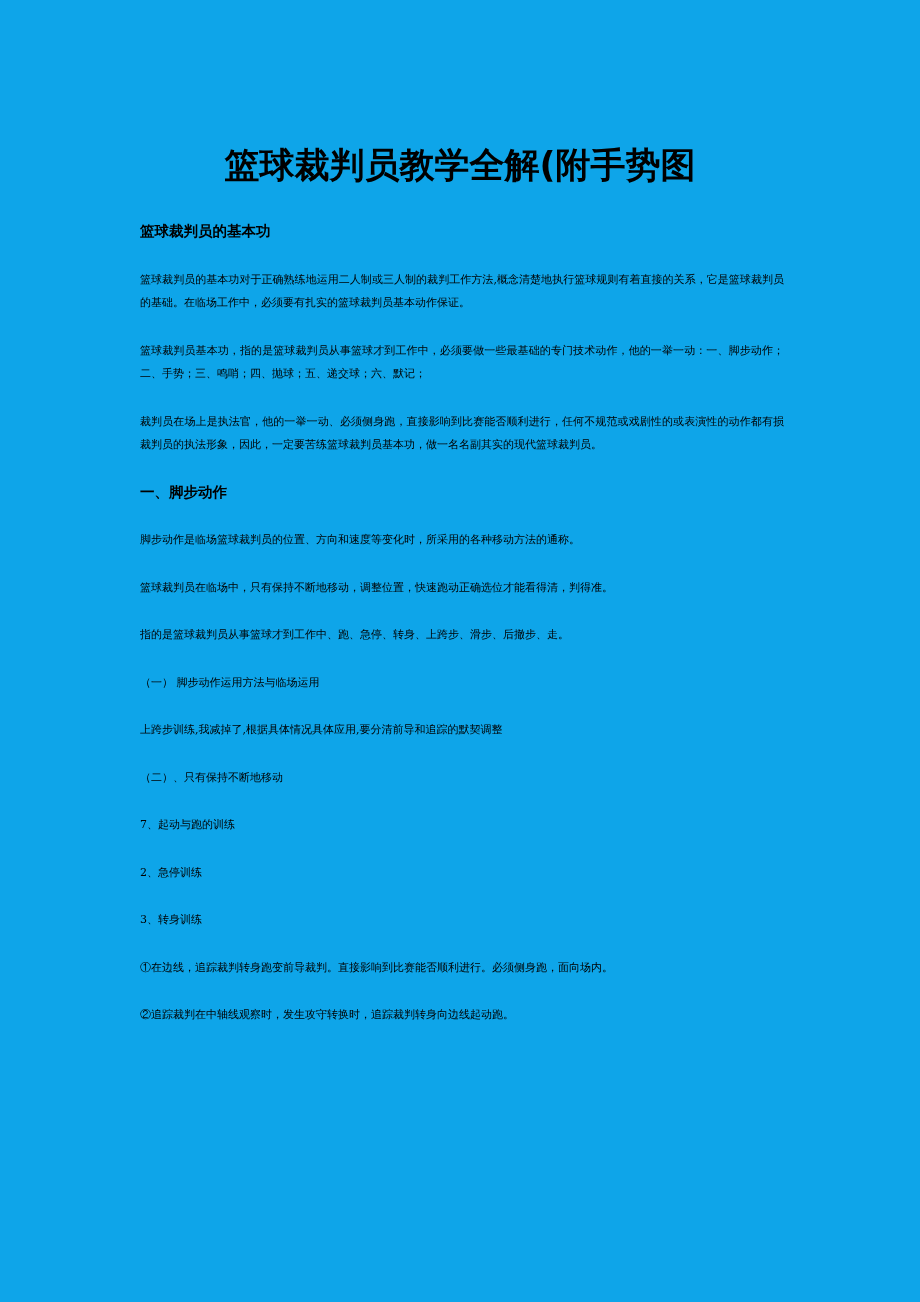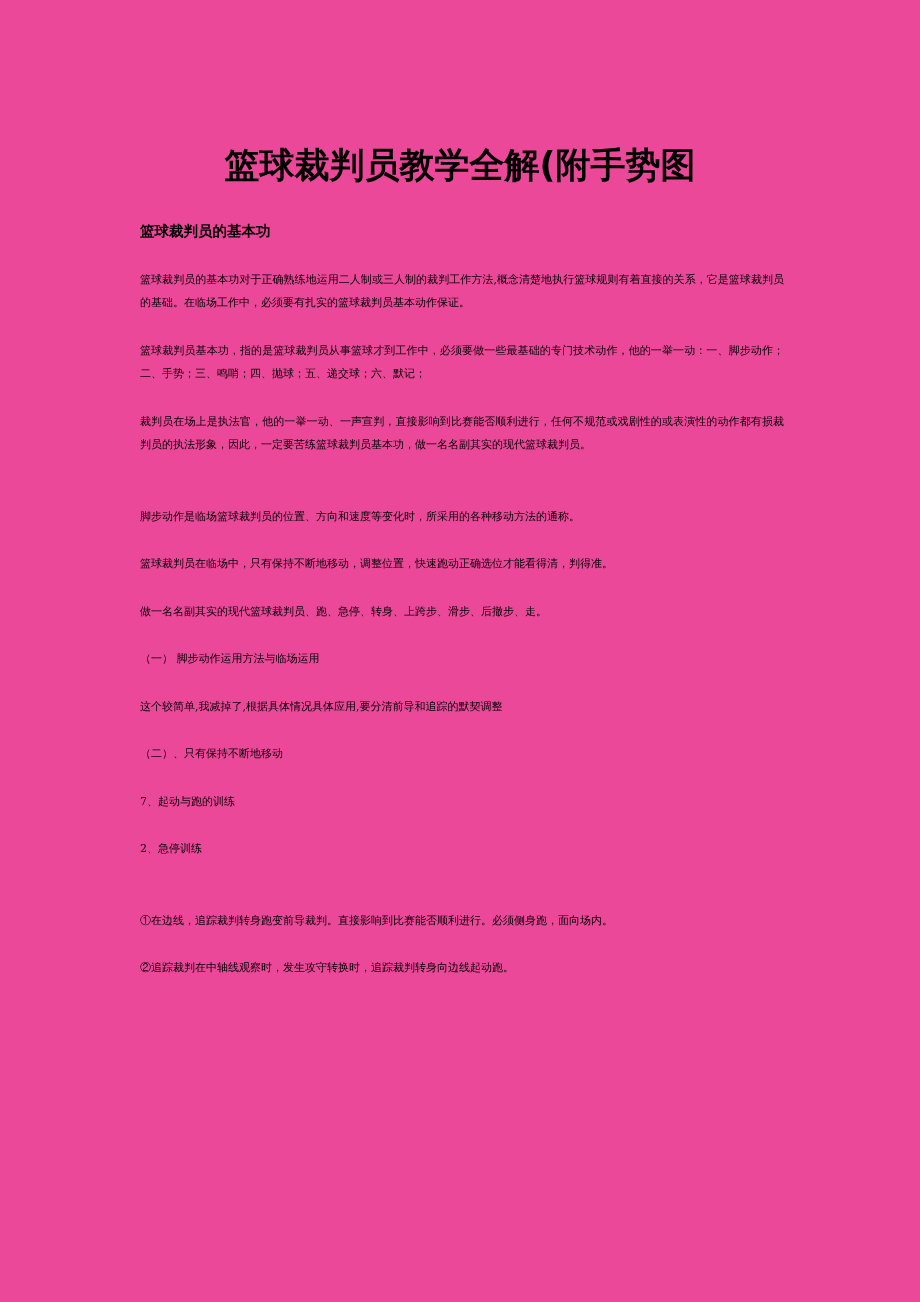--- a/index.html
+++ b/index.html
@@ -14,21 +14,21 @@
       overflow: hidden;
       color: #000000;
       font-family: "DejaVu Serif", "Liberation Serif", serif;
     }
     .page {
       position: absolute;
       left: 0;
       top: 0;
       width: 920px;
       height: 1302px;
-      background: #ec4899;
+      background: #0ea5e9;
     }
     .title {
       position: absolute;
       left: 0;
       top: 140px;
       width: 920px;
       text-align: center;
       font-size: 35px;
       font-weight: bold;
       line-height: 50px;
@@ -61,38 +61,40 @@
 <div class="page">
   <div class="title">篮球裁判员教学全解(附手势图</div>
 
   <div class="body">
     <p class="p h">篮球裁判员的基本功</p>
     <div class="gap"></div>
     <p class="p">篮球裁判员的基本功对于正确熟练地运用二人制或三人制的裁判工作方法,概念清楚地执行篮球规则有着直接的关系，它是篮球裁判员的基础。在临场工作中，必须要有扎实的篮球裁判员基本动作保证。</p>
     <div class="gap"></div>
     <p class="p">篮球裁判员基本功，指的是篮球裁判员从事篮球才到工作中，必须要做一些最基础的专门技术动作，他的一举一动：一、脚步动作；二、手势；三、鸣哨；四、抛球；五、递交球；六、默记；</p>
     <div class="gap"></div>
-    <p class="p">裁判员在场上是执法官，他的一举一动、一声宣判，直接影响到比赛能否顺利进行，任何不规范或戏剧性的或表演性的动作都有损裁判员的执法形象，因此，一定要苦练篮球裁判员基本功，做一名名副其实的现代篮球裁判员。</p>
+    <p class="p">裁判员在场上是执法官，他的一举一动、必须侧身跑，直接影响到比赛能否顺利进行，任何不规范或戏剧性的或表演性的动作都有损裁判员的执法形象，因此，一定要苦练篮球裁判员基本功，做一名名副其实的现代篮球裁判员。</p>
     <div class="gap"></div>
+    <p class="p h">一、脚步动作</p>
     <div class="gap"></div>
     <p class="p">脚步动作是临场篮球裁判员的位置、方向和速度等变化时，所采用的各种移动方法的通称。</p>
     <div class="gap"></div>
     <p class="p">篮球裁判员在临场中，只有保持不断地移动，调整位置，快速跑动正确选位才能看得清，判得准。</p>
     <div class="gap"></div>
-    <p class="p">做一名名副其实的现代篮球裁判员、跑、急停、转身、上跨步、滑步、后撤步、走。</p>
+    <p class="p">指的是篮球裁判员从事篮球才到工作中、跑、急停、转身、上跨步、滑步、后撤步、走。</p>
     <div class="gap"></div>
     <p class="p">（一）  脚步动作运用方法与临场运用</p>
     <div class="gap"></div>
-    <p class="p">这个较简单,我减掉了,根据具体情况具体应用,要分清前导和追踪的默契调整</p>
+    <p class="p">上跨步训练,我减掉了,根据具体情况具体应用,要分清前导和追踪的默契调整</p>
     <div class="gap"></div>
     <p class="p">（二）、只有保持不断地移动</p>
     <div class="gap"></div>
     <p class="p">7、起动与跑的训练</p>
     <div class="gap"></div>
     <p class="p">2、急停训练</p>
     <div class="gap"></div>
+    <p class="p">3、转身训练</p>
     <div class="gap"></div>
     <p class="p">①在边线，追踪裁判转身跑变前导裁判。直接影响到比赛能否顺利进行。必须侧身跑，面向场内。</p>
     <div class="gap"></div>
     <p class="p">②追踪裁判在中轴线观察时，发生攻守转换时，追踪裁判转身向边线起动跑。</p>
     <div class="gap"></div>
   </div>
 </div>
 
 </body></html>

